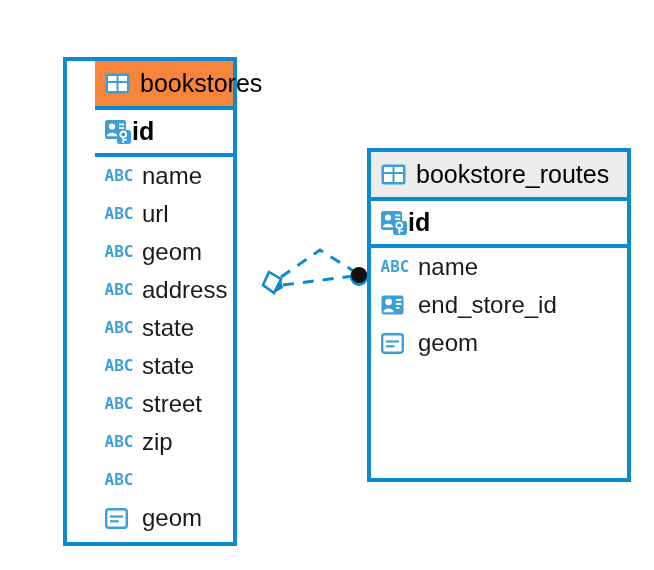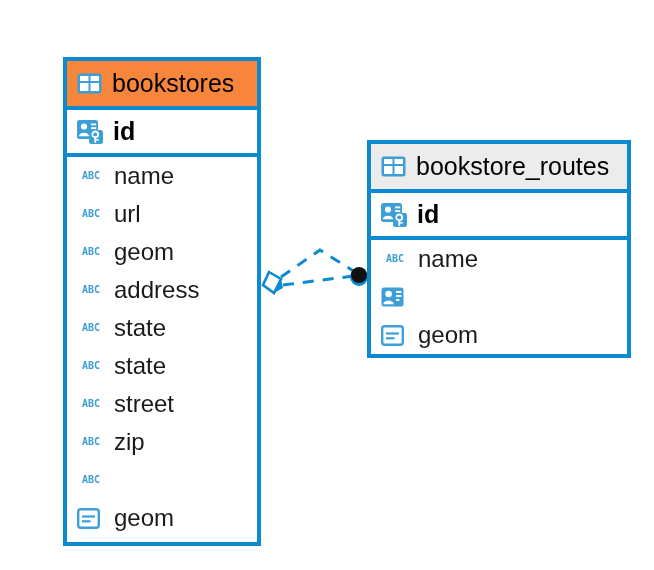--- a/index.html
+++ b/index.html
@@ -39,21 +39,21 @@
     color: #000000;
     line-height: 1;
     white-space: nowrap;
   }
 
   .pk-row {
     display: flex;
     align-items: center;
     box-sizing: border-box;
     padding: 0 10px;
-    gap: 9px;
+    gap: 0;
     border-bottom: 4px solid #0b8ad0;
     background: #ffffff;
   }
   .pk-row .field-label {
     font-weight: bold;
     font-size: 25px;
     color: #000000;
     line-height: 1;
   }
 
@@ -76,21 +76,21 @@
   .icon {
     display: inline-flex;
     align-items: center;
     justify-content: center;
     flex: 0 0 auto;
   }
   .icon svg { display: block; }
 
   .abc-icon {
     font-family: "DejaVu Sans Mono", monospace;
-    font-size: 10px;
+    font-size: 16px;
     font-weight: bold;
     letter-spacing: 0px;
     color: #3d9fd8;
     line-height: 1;
     width: 28px;
     text-align: left;
   }
 
   
   #connector {
@@ -98,21 +98,21 @@
     left: 0;
     top: 0;
     width: 654px;
     height: 570px;
     pointer-events: none;
   }
 </style>
 </head>
 <body>
 
-<div class="entity" id="entity-bookstores" style="left:63px; top:57px; width:198px; height:489px;">
+<div class="entity" id="entity-bookstores" style="left:63px; top:57px; width:174px; height:489px;padding-left:28px;">
 
   <div class="entity-header accent" style="height:49px;">
     <span class="icon">
       <svg width="25" height="21" viewBox="0 0 25 21">
         <rect x="0.5" y="0.5" width="24" height="20" rx="2.5" fill="#3d9fd8"></rect>
         <rect x="3" y="3" width="8.5" height="5" fill="#ffffff"></rect>
         <rect x="13.5" y="3" width="8.5" height="5" fill="#ffffff"></rect>
         <rect x="3" y="10" width="8.5" height="8" fill="#ffffff"></rect>
         <rect x="13.5" y="10" width="8.5" height="8" fill="#ffffff"></rect>
       </svg>
@@ -189,21 +189,21 @@
       <svg width="23" height="21" viewBox="0 0 23 21">
         <rect x="1.2" y="1.2" width="20.6" height="18.6" rx="2.5" fill="#ffffff" stroke="#3d9fd8" stroke-width="2.4"></rect>
         <rect x="5" y="7.4" width="13" height="2.2" fill="#3d9fd8"></rect>
         <rect x="5" y="12.2" width="8.5" height="2.2" fill="#3d9fd8"></rect>
       </svg>
     </span>
     <span class="field-label">geom</span>
   </div>
 </div>
 
-<div class="entity" id="entity-bookstore-routes" style="left:367px; top:140px; width:264px; height:218px;">
+<div class="entity" id="entity-bookstore-routes" style="left:367px; top:148px; width:264px; height:334px;">
 
   <div class="entity-header plain" style="height:49px;">
     <span class="icon">
       <svg width="25" height="21" viewBox="0 0 25 21">
         <rect x="0.5" y="0.5" width="24" height="20" rx="2.5" fill="#3d9fd8"></rect>
         <rect x="3" y="3" width="8.5" height="5" fill="#ffffff"></rect>
         <rect x="13.5" y="3" width="8.5" height="5" fill="#ffffff"></rect>
         <rect x="3" y="10" width="8.5" height="8" fill="#ffffff"></rect>
         <rect x="13.5" y="10" width="8.5" height="8" fill="#ffffff"></rect>
       </svg>
@@ -241,20 +241,21 @@
     <span class="icon" style="width:28px; justify-content:flex-start;">
       <svg width="23" height="20" viewBox="0 0 23 20">
         <rect x="0.5" y="0.5" width="22" height="19" rx="2.5" fill="#3d9fd8"></rect>
         <circle cx="7.6" cy="7" r="3.3" fill="#ffffff"></circle>
         <path d="M2.2 17.2 C3.1 12.2 12.1 12.2 13 17.2 Z" fill="#ffffff"></path>
         <rect x="15" y="4" width="5.4" height="1.9" fill="#ffffff"></rect>
         <rect x="15" y="8" width="5.4" height="1.9" fill="#ffffff"></rect>
         <rect x="15" y="12" width="3.4" height="1.9" fill="#ffffff"></rect>
       </svg>
     </span>
+    <span class="field-label">end_store_id</span>
   </div>
 
   <div class="field-row" style="height:38px;">
     <span class="icon" style="width:28px; justify-content:flex-start;">
       <svg width="23" height="21" viewBox="0 0 23 21">
         <rect x="1.2" y="1.2" width="20.6" height="18.6" rx="2.5" fill="#ffffff" stroke="#3d9fd8" stroke-width="2.4"></rect>
         <rect x="5" y="7.4" width="13" height="2.2" fill="#3d9fd8"></rect>
         <rect x="5" y="12.2" width="8.5" height="2.2" fill="#3d9fd8"></rect>
       </svg>
     </span>

